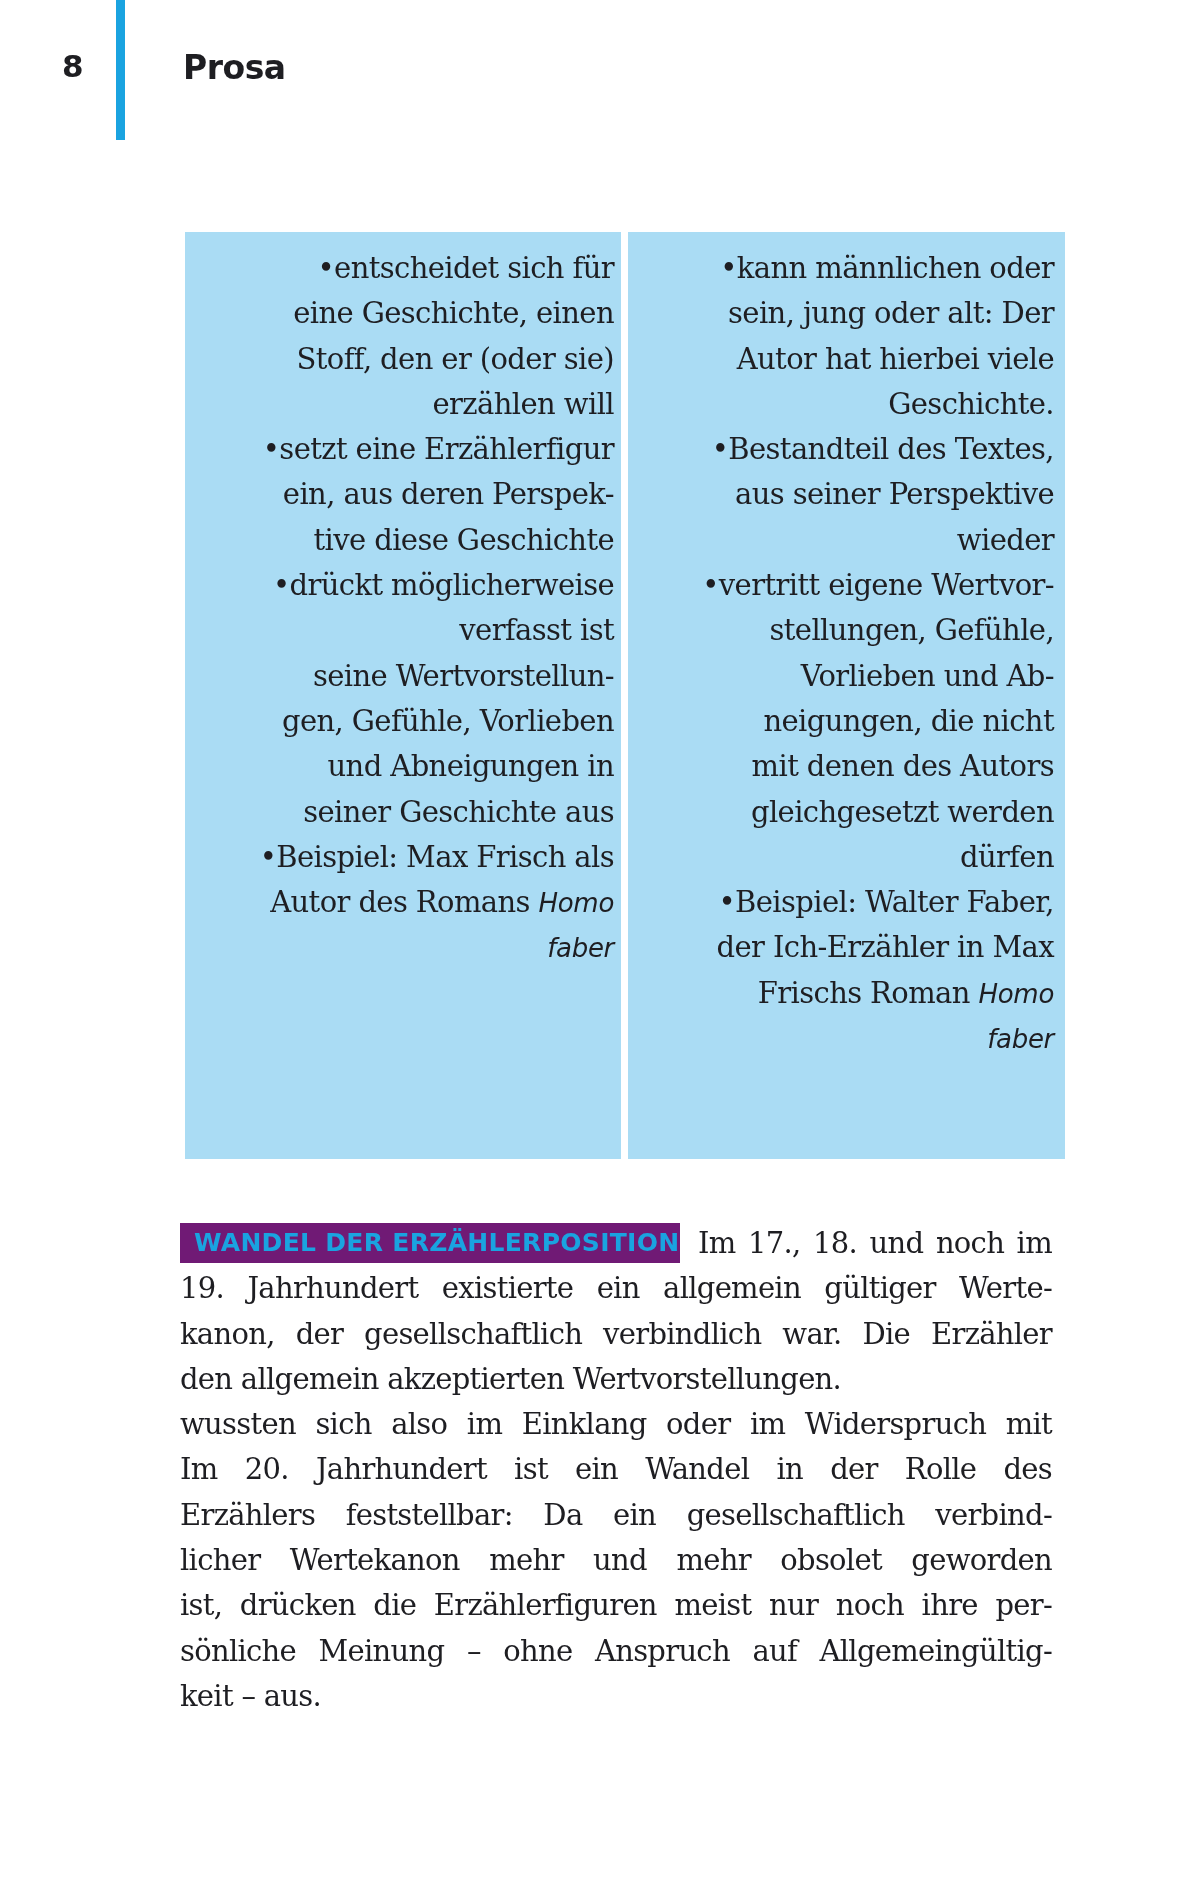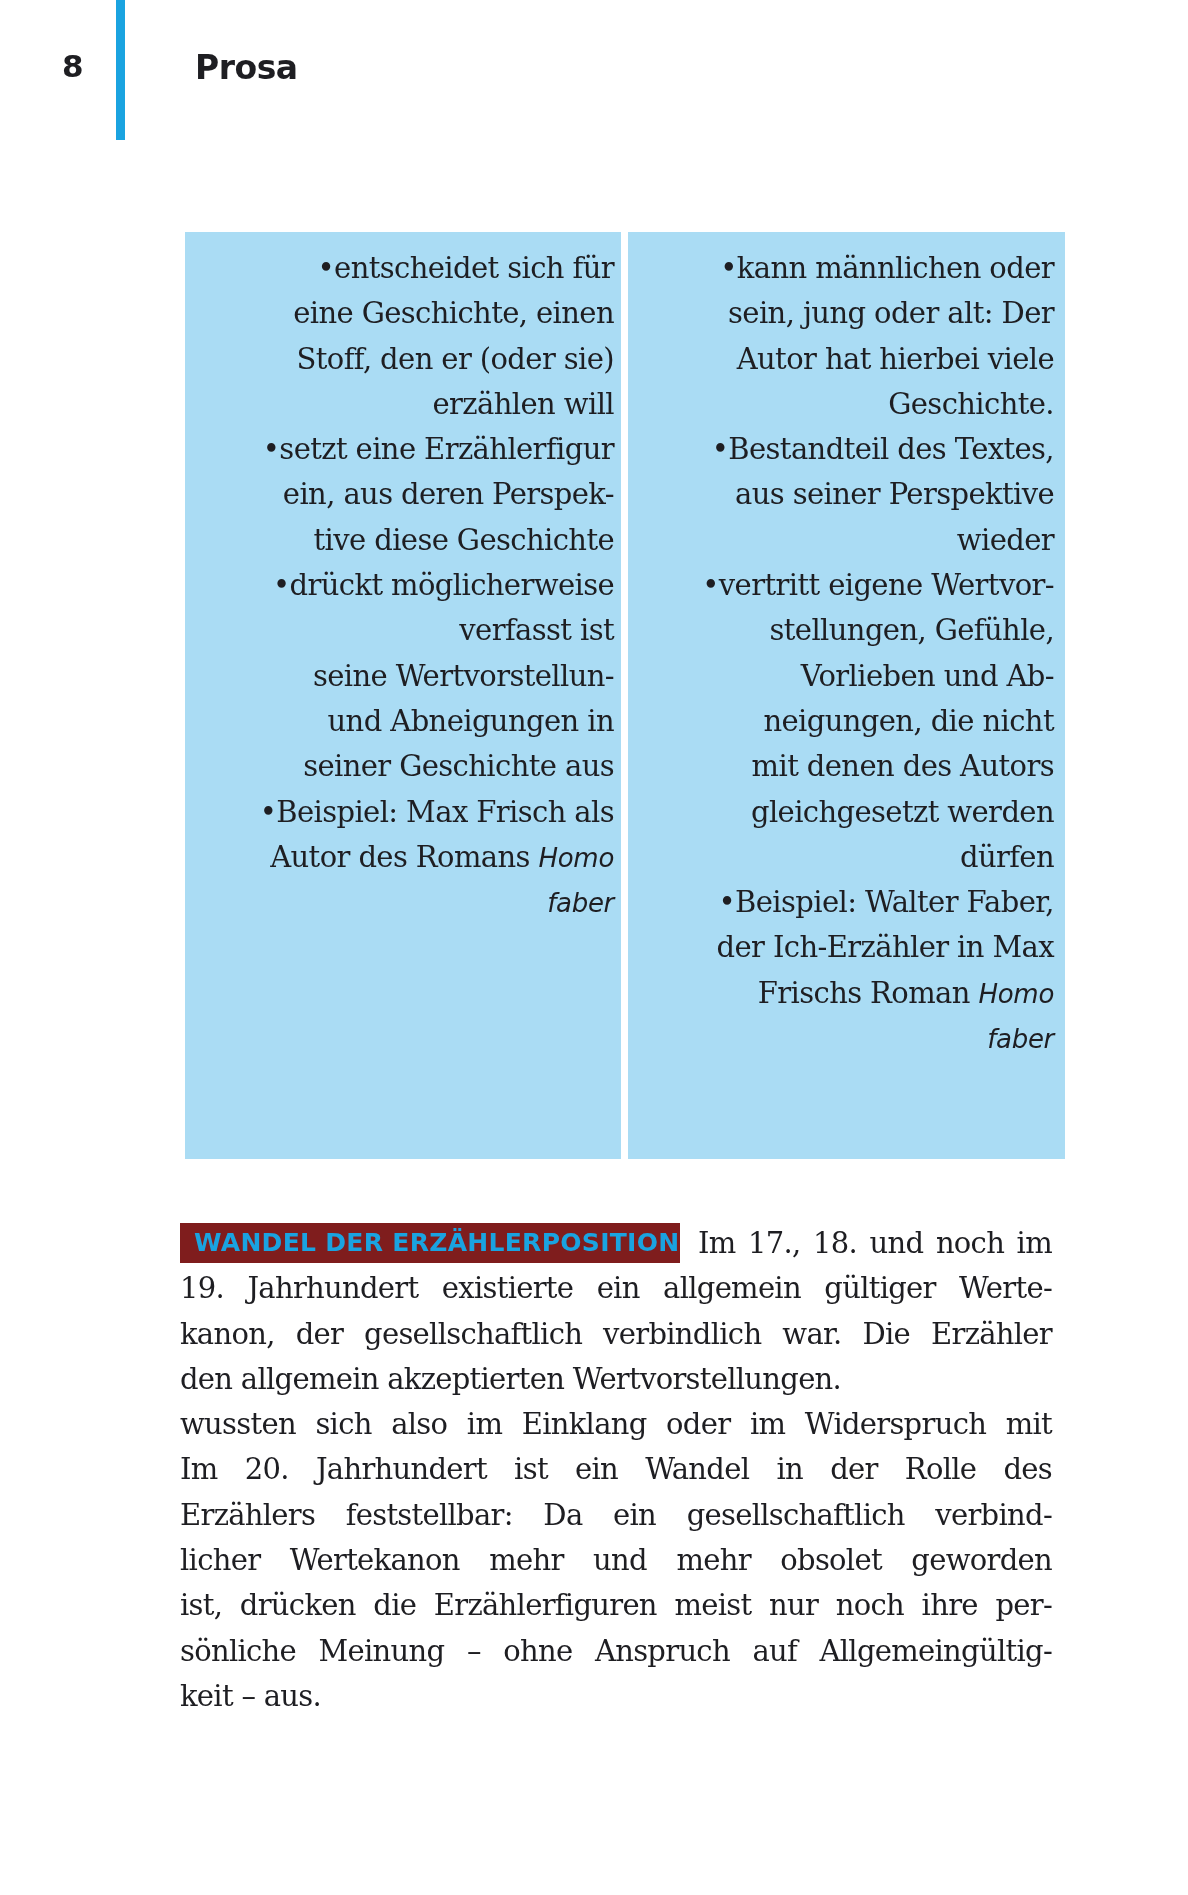--- a/index.html
+++ b/index.html
@@ -1,30 +1,30 @@
 <!DOCTYPE html>
 <html><head>
 <meta charset="utf-8">
 <style>
   html, body { margin:0; padding:0; background:#ffffff; }
   body { width:1188px; height:1895px; position:relative; overflow:hidden; font-family:"DejaVu Serif", serif; color:#1e1e22; }
   .page-num { position:absolute; left:62px; top:48px; font-family:"DejaVu Sans", sans-serif; font-weight:bold; font-size:31px; }
   .rule { position:absolute; left:116px; top:0; width:9px; height:140px; background:#1aa3e0; }
-  .chapter { position:absolute; left:183px; top:48px; font-family:"DejaVu Sans", sans-serif; font-weight:bold; font-size:33px; letter-spacing:-0.5px;margin-left:12px; }
+  .chapter { position:absolute; left:183px; top:48px; font-family:"DejaVu Sans", sans-serif; font-weight:bold; font-size:33px; letter-spacing:-0.5px; }
   .box { position:absolute; top:232px; height:927px; background:#aadcf4; }
   .box.left { left:185px; width:436px; }
   .box.right { left:628px; width:437px; }
   .col { position:absolute; top:246px; font-size:29px; line-height:45.3px; letter-spacing:-0.6px; }
   .col.left { left:204px; width:410px; }
   .col.right { left:634px; width:420px; }
   .ln { display:block; white-space:nowrap; height:45.3px;text-align:right; }
   .ln.cont { padding-left:24px; }
   .bullet { display:inline-block; width:24px; }
   .it { font-family:"DejaVu Sans", sans-serif; font-style:italic; font-size:26px; letter-spacing:-0.3px; }
-  .label { position:absolute; left:180px; top:1223px; width:500px; height:40px; background:#7f1d1d; }
+  .label { position:absolute; left:180px; top:1223px; width:500px; height:40px; background:#701a75; }
   .label span { position:absolute; left:14px; top:5px; font-family:"DejaVu Sans", sans-serif; font-weight:bold; font-size:25px; color:#1aa3e0; letter-spacing:0.3px; }
   .body { position:absolute; left:180px; top:1221px; width:872px; font-size:29px; line-height:45.3px; letter-spacing:-0.7px; }
   .bl { display:block; height:45.3px; white-space:nowrap; text-align:justify; text-align-last:justify; }
   .bl.last { text-align-last:left; }
   .first { padding-left:518px; }
 </style>
 </head>
 <body>
 
 <div class="page-num">8</div>
@@ -38,20 +38,21 @@
     <span class="ln"><span class="bullet">•</span><span>entscheidet sich für</span></span>
     <span class="ln cont"><span>eine Geschichte, einen</span></span>
     <span class="ln cont"><span>Stoff, den er (oder sie)</span></span>
     <span class="ln cont"><span>erzählen will</span></span>
     <span class="ln"><span class="bullet">•</span><span>setzt eine Erzählerfigur</span></span>
     <span class="ln cont"><span>ein, aus deren Perspek-</span></span>
     <span class="ln cont"><span>tive diese Geschichte</span></span>
     <span class="ln"><span class="bullet">•</span><span>drückt möglicherweise</span></span>
     <span class="ln cont"><span>verfasst ist</span></span>
     <span class="ln cont"><span>seine Wertvorstellun-</span></span>
+    <span class="ln cont"><span>gen, Gefühle, Vorlieben</span></span>
     <span class="ln cont"><span>und Abneigungen in</span></span>
     <span class="ln cont"><span>seiner Geschichte aus</span></span>
     <span class="ln"><span class="bullet">•</span><span>Beispiel: Max Frisch als</span></span>
     <span class="ln cont"><span>Autor des Romans </span><span class="it">Homo</span></span>
     <span class="ln cont"><span></span><span class="it">faber</span></span>
   </div>
 <div class="col right" id="col-right">
     <span class="ln"><span class="bullet">•</span><span>kann männlichen oder</span></span>
     <span class="ln cont"><span>sein, jung oder alt: Der</span></span>
     <span class="ln cont"><span>Autor hat hierbei viele</span></span>

